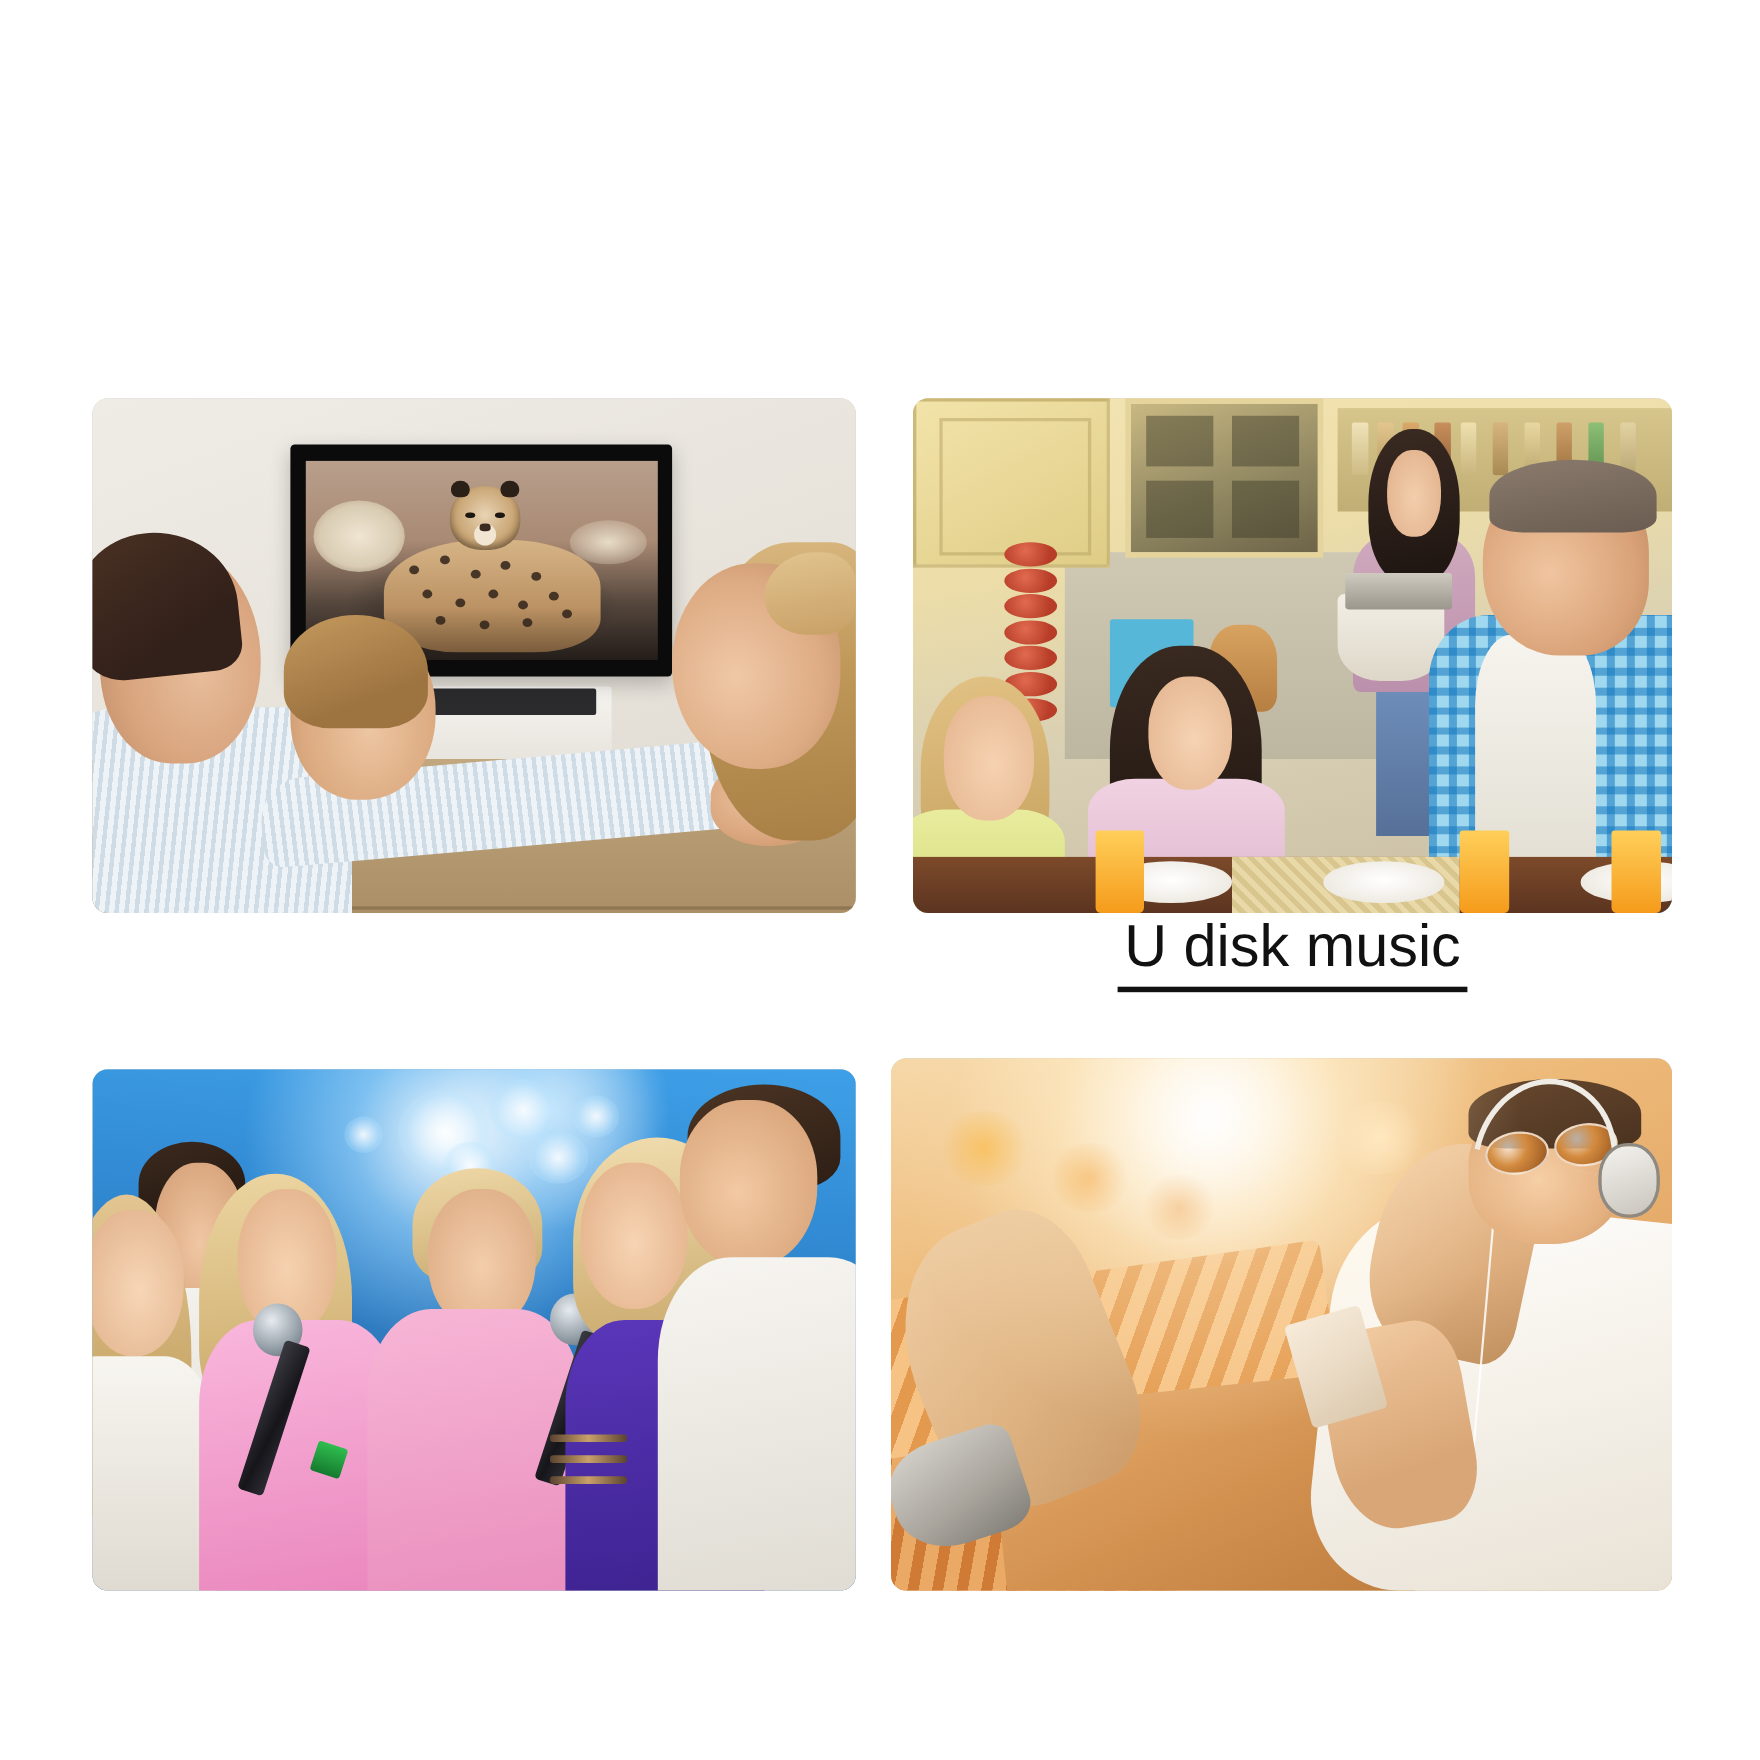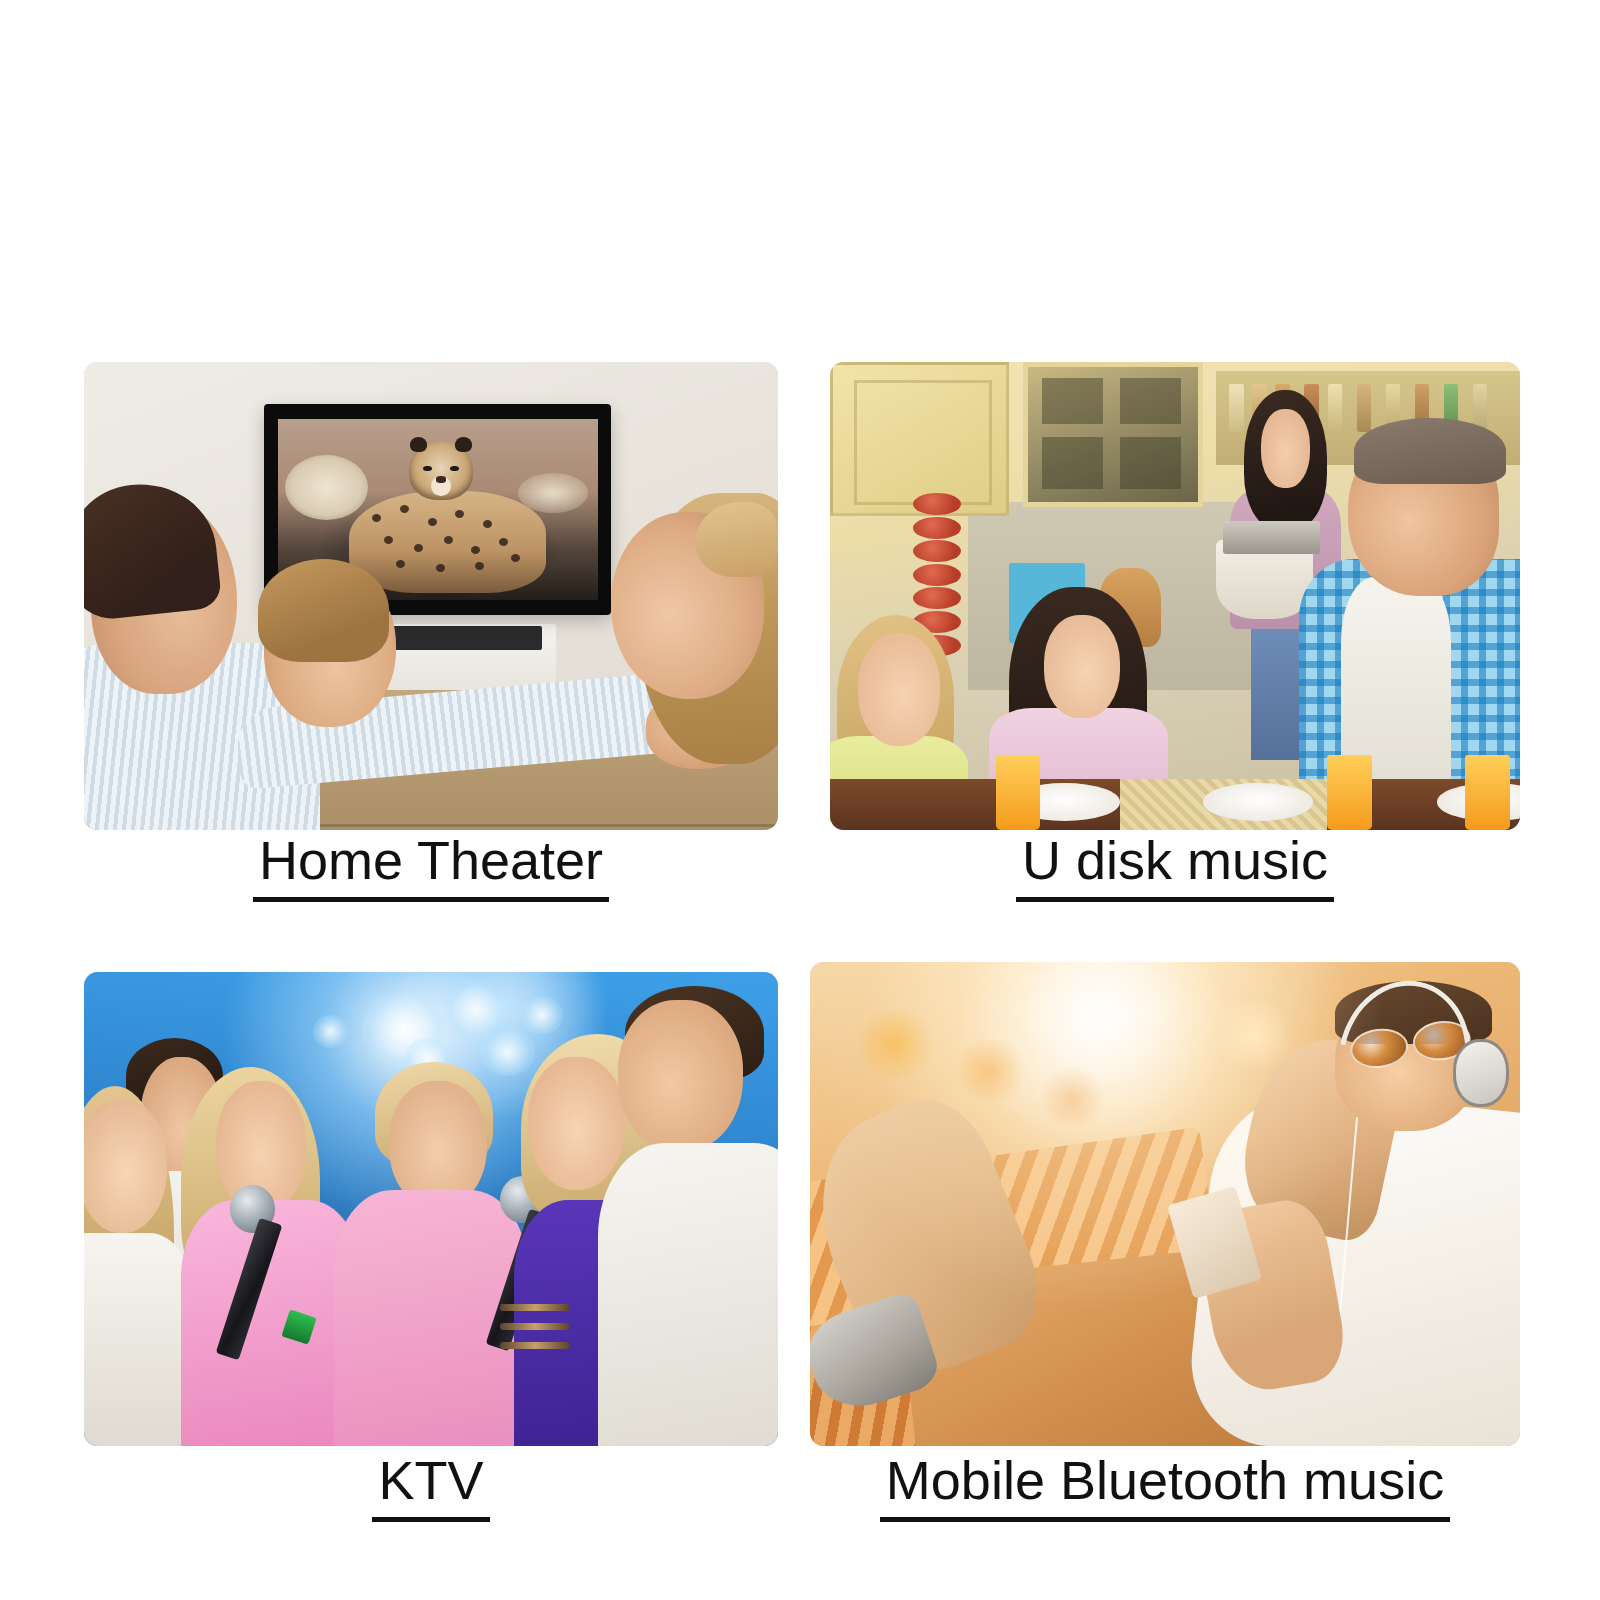--- a/index.html
+++ b/index.html
@@ -598,23 +598,20 @@
         <div class="ht-hand"></div>
 
         <div class="ht-boy-head"></div>
         <div class="ht-boy-hair"></div>
 
         <div class="ht-woman-hair"></div>
         <div class="ht-woman-head"></div>
         <div class="ht-woman-hair2"></div>
       </div>
     </div>
-    <div class="caption" id="cap-home-theater">
-      <span class="caption-inner">Home Theater</span>
-    </div>
 
     <div class="card" id="card-u-disk">
       <div class="photo">
         <div class="ud-bg"></div>
 
         <div class="ud-wall"></div>
         <div class="ud-cab-l"></div>
         <div class="ud-cab-glass">
           <div class="pane" style="left:8%;top:8%;width:36%;height:34%"></div>
           <div class="pane" style="left:54%;top:8%;width:36%;height:34%"></div>
@@ -721,23 +718,20 @@
         <div class="ktv-body" style="left:62%;top:48%;width:26%;height:54%;background:linear-gradient(175deg,#5a36b9,#3d2290)"></div>
         <div class="ktv-bracelet" style="left:60%;top:70%;width:10%"></div>
         <div class="ktv-bracelet" style="left:60%;top:74%;width:10%"></div>
         <div class="ktv-bracelet" style="left:60%;top:78%;width:10%"></div>
 
         <div class="ktv-hair" style="left:78%;top:3%;width:20%;height:20%;background:linear-gradient(160deg,#4c3524,#2c1d14)"></div>
         <div class="ktv-head" style="left:77%;top:6%;width:18%;height:32%;background:radial-gradient(ellipse at 42% 55%,#f2c9a3,#d49d72)"></div>
         <div class="ktv-body" style="left:74%;top:36%;width:32%;height:66%;background:linear-gradient(170deg,#f7f5f1,#dfdbd2)"></div>
       </div>
     </div>
-    <div class="caption" id="cap-ktv">
-      <span class="caption-inner">KTV</span>
-    </div>
 
     <div class="card" id="card-bluetooth">
       <div class="photo">
         <div class="bt-bg"></div>
 
         <div class="bt-blur-blob" style="left:6%;top:10%;width:12%;height:14%;background:radial-gradient(circle,#f6b84e 0%,rgba(246,184,78,0) 70%)"></div>
         <div class="bt-blur-blob" style="left:20%;top:16%;width:11%;height:13%;background:radial-gradient(circle,#f3a94a 0%,rgba(243,169,74,0) 70%)"></div>
         <div class="bt-blur-blob" style="left:32%;top:22%;width:10%;height:12%;background:radial-gradient(circle,#eda048 0%,rgba(237,160,72,0) 70%)"></div>
         <div class="bt-blur-blob" style="left:56%;top:8%;width:13%;height:14%;background:radial-gradient(circle,#ffe6bb 0%,rgba(255,230,187,0) 70%)"></div>
 
@@ -759,18 +753,15 @@
         <div class="bt-sunglass">
           <div class="bt-lens" style="left:0"></div>
           <div class="bt-lens" style="right:0"></div>
         </div>
         <div class="bt-headband"></div>
         <div class="bt-headphone-cup"></div>
 
         <div class="bt-glow"></div>
       </div>
     </div>
-    <div class="caption" id="cap-bluetooth">
-      <span class="caption-inner">Mobile Bluetooth music</span>
-    </div>
 
   </div>
 </div>
 
 </body></html>

